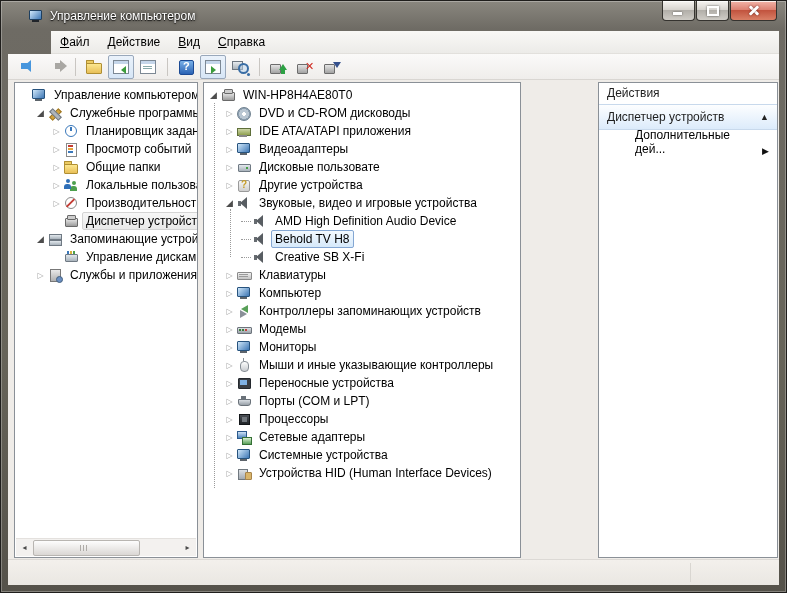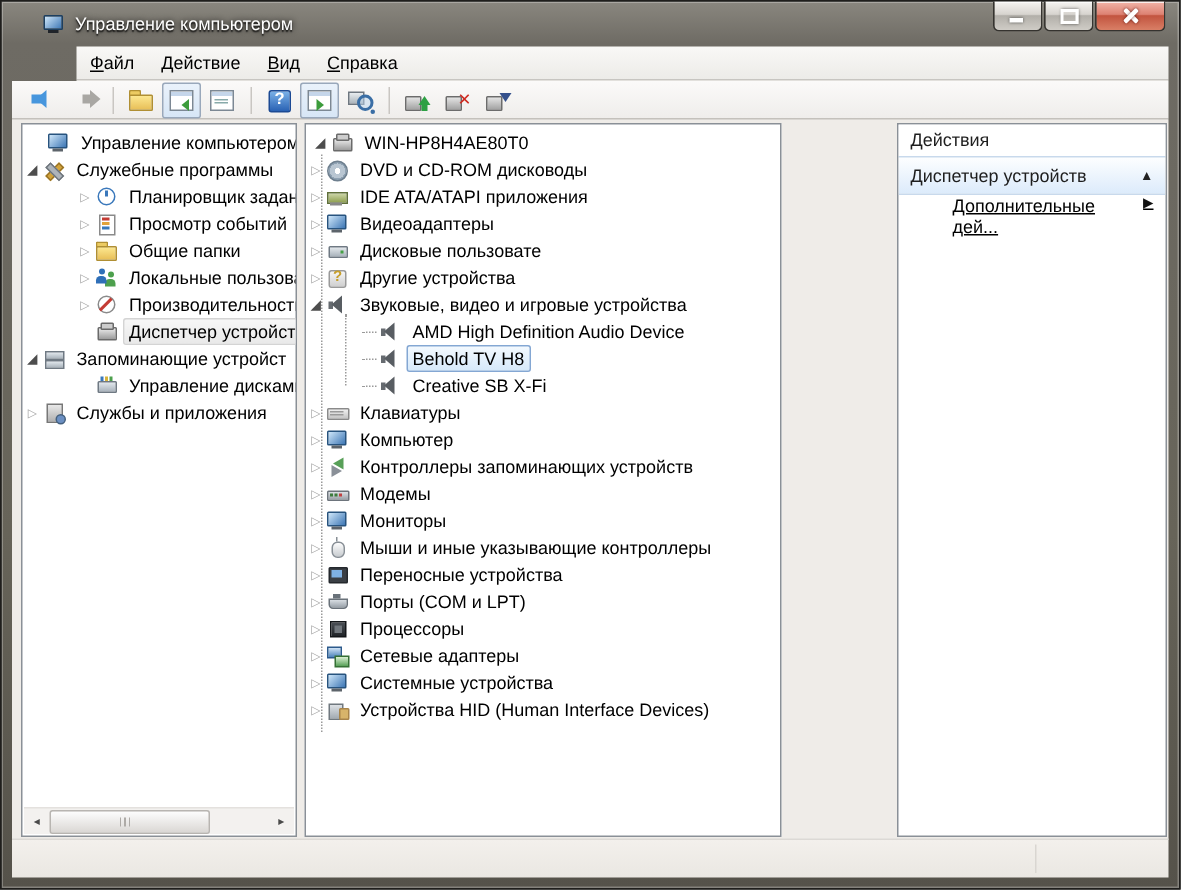--- a/index.html
+++ b/index.html
@@ -55,21 +55,21 @@
   .ti-hw::after{left:10px;top:3px;border:4px solid transparent;border-top:6px solid #35508c;}
   
   .content{position:absolute;left:7px;right:7px;top:79px;bottom:32px;background:#efece8;}
   .panel{position:absolute;top:2px;bottom:2px;background:#fff;border:1px solid #8a9097;box-sizing:border-box;overflow:hidden;}
   .panel-left{left:6px;width:184px;}
   .panel-mid{left:195px;width:318px;}
   .panel-right{left:590px;width:180px;}
   
   .tree{padding-top:3px;position:relative;}
   .trow{display:flex;align-items:center;height:18px;white-space:nowrap;cursor:default;}
-  .lv0{padding-left:3px;}.lv1{}.lv2{padding-left:35px;}
+  .lv0{padding-left:3px;}.lv1{padding-left:19px;}.lv2{padding-left:35px;}
   .exp{width:13px;height:18px;flex:none;display:flex;align-items:center;justify-content:center;}
   .exp.collapsed::before{content:"▷";font-size:8px;color:#a6a6a6;}
   .exp.expanded::before{content:"◢";font-size:9px;color:#4d4d4d;}
   .lbl{padding:1px 3px;border:1px solid transparent;border-radius:2px;color:#000;}
   .sel-soft > .lbl{background:linear-gradient(#f7f7f7,#e9e9e9);border-color:#d4d4d4;}
   .sel-blue > .lbl{background:linear-gradient(#f3f9fe,#d6e9fa);border-color:#84a7d3;text-align:right;}
   
   .dot-v{position:absolute;width:0;border-left:1px dotted #9a9a9a;}
   .dtree .lv2 .exp::before{content:"";width:10px;border-top:1px dotted #9a9a9a;}
   
@@ -129,21 +129,21 @@
   
   .hscroll{position:absolute;left:1px;right:1px;bottom:1px;height:17px;background:#f3f1ef;display:flex;align-items:center;border-top:1px solid #e4e1de;}
   .sarrow{width:17px;height:17px;display:flex;align-items:center;justify-content:center;font-size:8px;color:#4a4a4a;flex:none;}
   .strack{flex:1;height:17px;position:relative;}
   .sthumb{position:absolute;left:0;top:1px;width:105px;height:14px;background:linear-gradient(#fdfdfd,#dad7d4);border:1px solid #b8b5b1;border-radius:2px;}
   .sthumb::after{content:"";position:absolute;left:46px;top:4px;width:8px;height:6px;background:repeating-linear-gradient(90deg,#aeaba7 0 1px,transparent 1px 3px);}
   
   .actions-title{height:21px;line-height:21px;font-weight:normal;padding-left:8px;color:#1e1e1e;background:#fff;}
   .actions-section{height:24px;display:flex;align-items:center;justify-content:space-between;padding:0 8px 0 8px;background:linear-gradient(#fdfeff,#dcebfb);border-top:1px solid #c8d9ec;border-bottom:1px solid #c8d9ec;color:#1e1e1e;}
   .actions-section .col-glyph{font-size:9px;color:#222;}
-  .actions-item{height:26px;display:flex;align-items:flex-start;justify-content:space-between;padding:0 8px 0 36px;color:#000;text-decoration:underline;}
+  .actions-item{height:26px;display:flex;align-items:flex-end;justify-content:space-between;padding:0 8px 0 36px;color:#000;}
   .actions-item .arr-glyph{font-size:9px;color:#111;}
   
   .statusbar{position:absolute;left:7px;right:7px;bottom:7px;height:25px;background:linear-gradient(#f3f0ec,#eae7e2);border-top:1px solid #dcd9d5;}
   .statusbar::after{content:"";position:absolute;right:88px;top:3px;bottom:3px;border-left:1px solid #d9d6d1;}
 </style>
 </head>
 <body>
 
 <div class="win">
 

